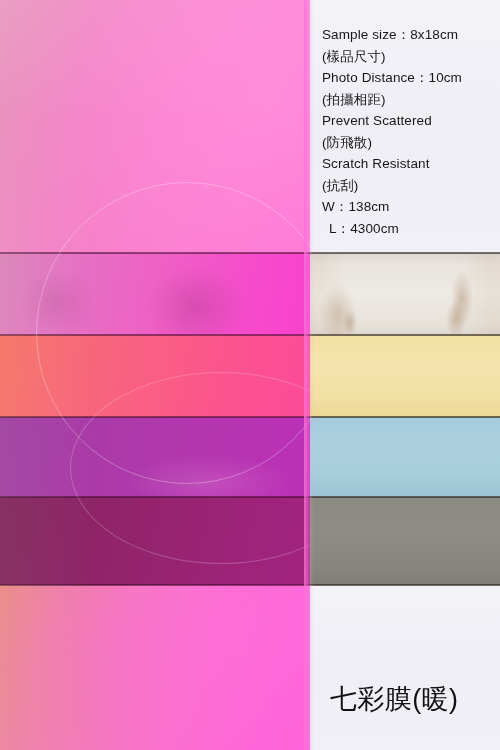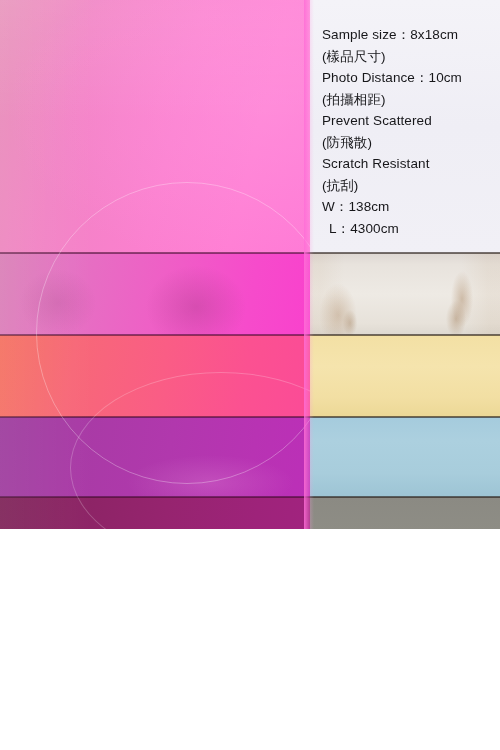--- a/index.html
+++ b/index.html
@@ -7,21 +7,21 @@
     padding: 0;
     background: #ffffff;
   }
   body {
     font-family: "Liberation Sans", sans-serif;
   }
 
   #shot {
     position: relative;
     width: 500px;
-    height: 529px;
+    height: 750px;
     overflow: hidden;
     background: #f0eff7;
   }
 
   
   .right-col {
     position: absolute;
     left: 310px;
     top: 0;
     width: 190px;
@@ -245,14 +245,15 @@
     <span class="ln">(拍攝相距)</span>
     <span class="ln">Prevent Scattered</span>
     <span class="ln">(防飛散)</span>
     <span class="ln">Scratch Resistant</span>
     <span class="ln">(抗刮)</span>
     <span class="gap"></span>
     <span class="ln">W：138cm</span>
     <span class="ln indent">L：4300cm</span>
   </div>
 
+  <div class="brand-label">七彩膜(暖)</div>
 
 </div>
 
 </body></html>

